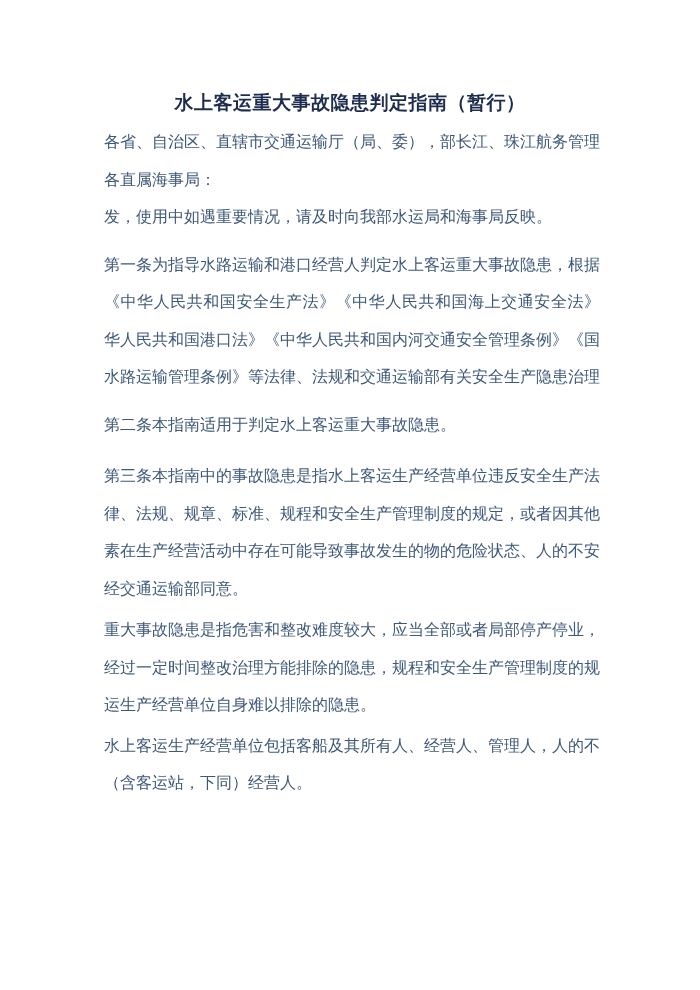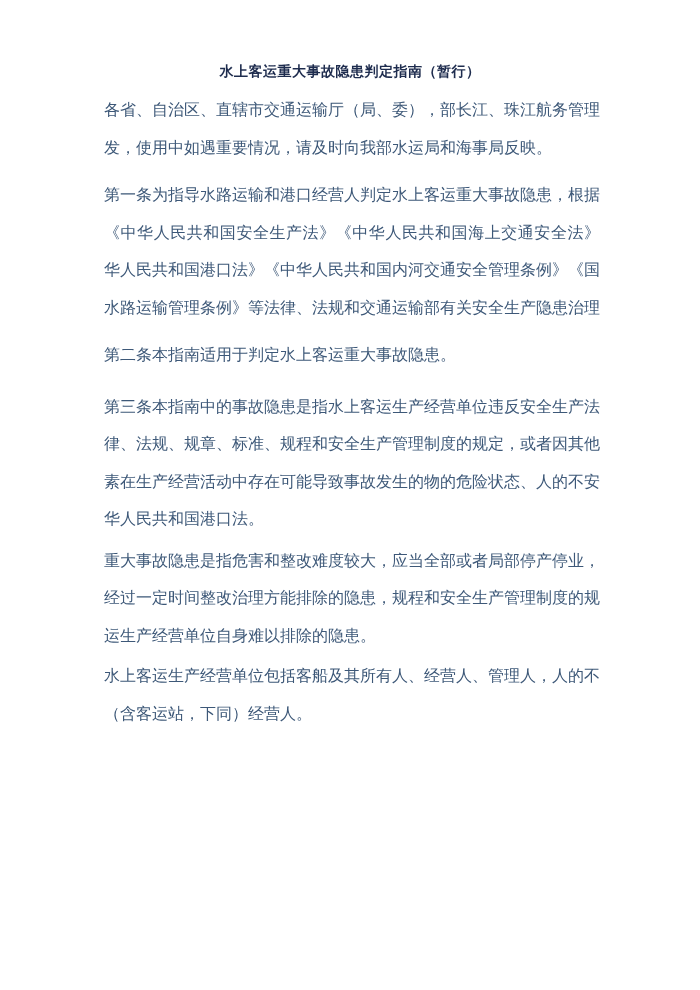--- a/index.html
+++ b/index.html
@@ -9,25 +9,25 @@
   }
   .page {
     position: relative;
     width: 700px;
     height: 990px;
     background: #ffffff;
     overflow: hidden;
     font-family: "Liberation Serif", "DejaVu Serif", serif;
   }
   .doc-title {
-    margin: 56px 0 0 0;
+    margin: 88px 0 0 0;
     text-align: center;
     font-family: "Liberation Sans", "DejaVu Sans", sans-serif;
     font-weight: bold;
-    font-size: 14px;
+    font-size: 19px;
     line-height: 30px;
     letter-spacing: 0.5px;
   }
   .doc-body {
     margin: 5px 0 0 104px;
     width: 496px;
   }
   .para {
     margin: 0;
     padding: 0;
@@ -47,38 +47,39 @@
   }
 </style>
 </head>
 <body>
 
 <div class="page" style="background: rgb(255, 255, 255);">
   <h1 class="doc-title" style="color: rgb(30, 44, 78);">水上客运重大事故隐患判定指南（暂行）</h1>
   <div class="doc-body" id="doc-body" style="color: rgb(61, 88, 120);">
       <div class="para" style="margin-top: 0px;">
         <div class="line fill">各省、自治区、直辖市交通运输厅（局、委），部长江、珠江航务管理局，</div>
+        <div class="line">各直属海事局：</div>
       </div>
       <div class="para" style="margin-top: 0px;">
         <div class="line">发，使用中如遇重要情况，请及时向我部水运局和海事局反映。</div>
       </div>
       <div class="para" style="margin-top: 10px;">
         <div class="line fill">第一条为指导水路运输和港口经营人判定水上客运重大事故隐患，根据</div>
         <div class="line fill">《中华人民共和国安全生产法》《中华人民共和国海上交通安全法》《中</div>
         <div class="line fill">华人民共和国港口法》《中华人民共和国内河交通安全管理条例》《国内</div>
         <div class="line fill">水路运输管理条例》等法律、法规和交通运输部有关安全生产隐患治理的</div>
       </div>
       <div class="para" style="margin-top: 10px;">
         <div class="line">第二条本指南适用于判定水上客运重大事故隐患。</div>
       </div>
       <div class="para" style="margin-top: 14px;">
         <div class="line fill">第三条本指南中的事故隐患是指水上客运生产经营单位违反安全生产法</div>
         <div class="line fill">律、法规、规章、标准、规程和安全生产管理制度的规定，或者因其他因</div>
         <div class="line fill">素在生产经营活动中存在可能导致事故发生的物的危险状态、人的不安全</div>
-        <div class="line">华人民共和国港口法。</div>
+        <div class="line">经交通运输部同意。</div>
       </div>
       <div class="para" style="margin-top: 4px;">
         <div class="line fill">重大事故隐患是指危害和整改难度较大，应当全部或者局部停产停业，并</div>
         <div class="line fill">经过一定时间整改治理方能排除的隐患，规程和安全生产管理制度的规定</div>
         <div class="line">运生产经营单位自身难以排除的隐患。</div>
       </div>
       <div class="para" style="margin-top: 3px;">
         <div class="line fill">水上客运生产经营单位包括客船及其所有人、经营人、管理人，人的不安全</div>
         <div class="line">（含客运站，下同）经营人。</div>
       </div>

